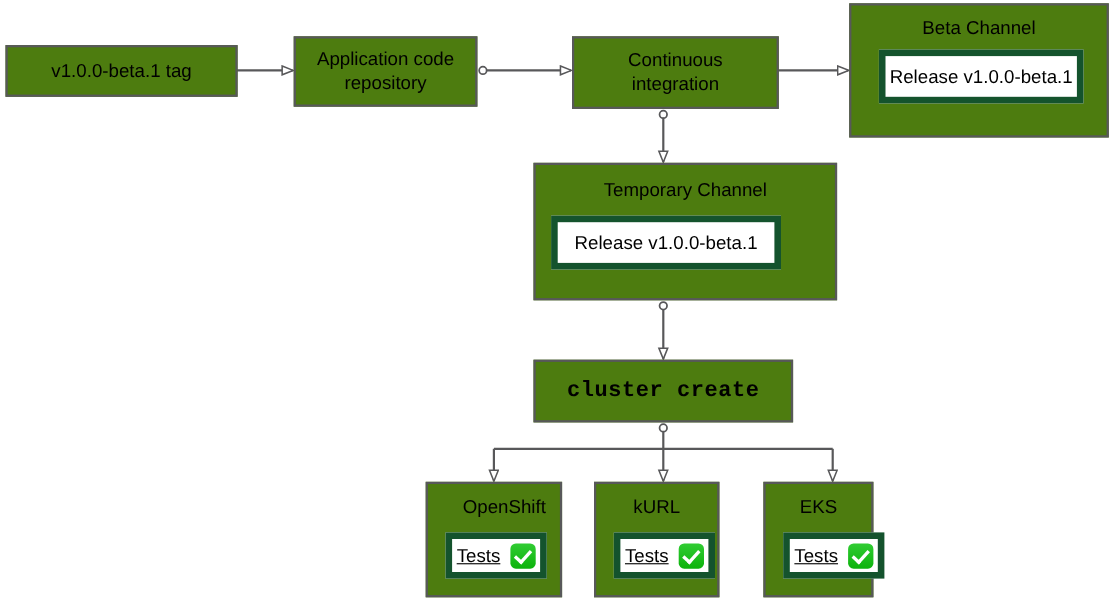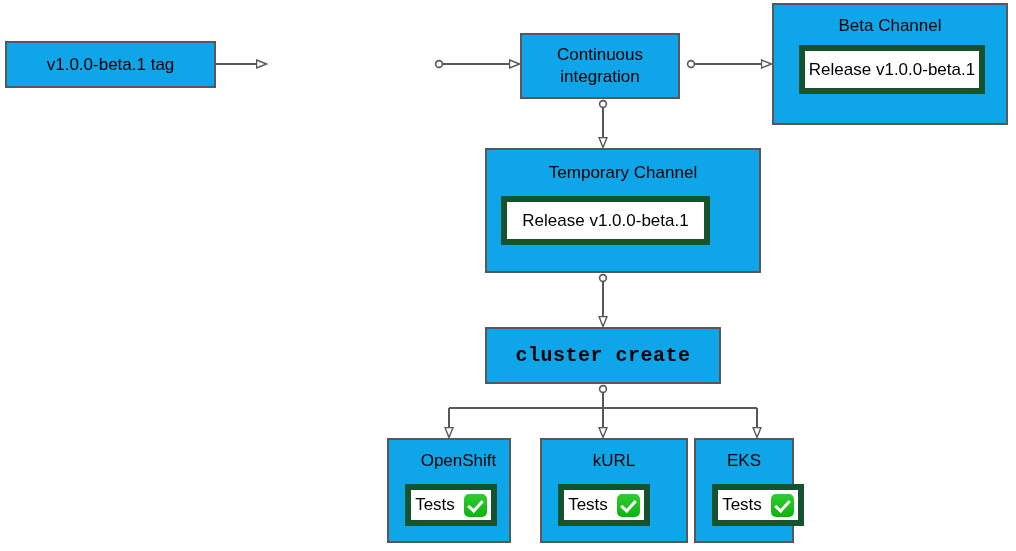--- a/index.html
+++ b/index.html
@@ -23,21 +23,21 @@
     position: absolute;
     left: 0;
     top: 0;
     width: 1016px;
     height: 551px;
     pointer-events: none;
   }
   .node {
     position: absolute;
     box-sizing: border-box;
-    background: #0ea5e9;
+    background: #4d7c0f;
     border: 2px solid #58585a;
     display: flex;
     align-items: center;
     justify-content: center;
     text-align: center;
     color: #000000;
     font-size: 17px;
     line-height: 1.28;
     z-index: 2;
   }
@@ -65,24 +65,25 @@
     color: #000000;
   }
   .mono {
     font-family: "Liberation Mono", "DejaVu Sans Mono", monospace;
     font-weight: bold;
     font-size: 20px;
     letter-spacing: 0.5px;
   }
   .tests-row {
     display: flex;
-    align-items: flex-start;
+    align-items: flex-end;
     justify-content: center;
     gap: 9px;
     white-space: nowrap;
+    text-decoration: underline;
   }
   .check-badge {
     display: inline-block;
     width: 23px;
     height: 23px;
     border-radius: 5px;
     background: linear-gradient(#31cc33, #0cb30c);
     position: relative;
     flex: 0 0 auto;
   }
@@ -133,22 +134,25 @@
       <line x1="449" y1="408" x2="449" y2="437" marker-end="url(#arrow)"></line>
       <line x1="603" y1="408" x2="603" y2="437" marker-end="url(#arrow)"></line>
       <line x1="757" y1="408" x2="757" y2="437" marker-end="url(#arrow)"></line>
     </g>
   </svg>
 
   <div class="node" style="left:5px; top:41px; width:211px; height:47px;">
     <span>v1.0.0-beta.1 tag</span>
   </div>
 
-
-  <div class="node" style="left:520px; top:33px; width:160px; height:66px; padding:0 12px;">
+  <div class="node" style="left:267px; top:33px; width:167px; height:64px; padding:0 12px;">
+    <span>Application code repository</span>
+  </div>
+
+  <div class="node" style="left:520px; top:33px; width:188px; height:66px; padding:0 12px;">
     <span>Continuous integration</span>
   </div>
 
   <div class="node container" style="left:772px; top:3px; width:236px; height:122px;">
     <div class="container-title" style="top:10px;">Beta Channel</div>
     <div class="inner-box" style="left:25px; top:40px; width:186px; height:49px;">
       <span>Release v1.0.0-beta.1</span>
     </div>
   </div>
 
@@ -166,21 +170,21 @@
   <div class="node container" style="left:387px; top:438px; width:124px; height:105px;">
     <div class="container-title" style="top:10px;padding-left:19px;">OpenShift</div>
     <div class="inner-box" style="left:16px; top:44px; width:92px; height:42px;">
       <span class="tests-row">
         <span>Tests</span>
         <span class="check-badge"></span>
       </span>
     </div>
   </div>
 
-  <div class="node container" style="left:540px; top:438px; width:148px; height:105px;">
+  <div class="node container" style="left:540px; top:438px; width:114px; height:105px;">
     <div class="container-title" style="top:10px;">kURL</div>
     <div class="inner-box" style="left:16px; top:44px; width:92px; height:42px;">
       <span class="tests-row">
         <span>Tests</span>
         <span class="check-badge"></span>
       </span>
     </div>
   </div>
 
   <div class="node container" style="left:694px; top:438px; width:100px; height:105px;">

